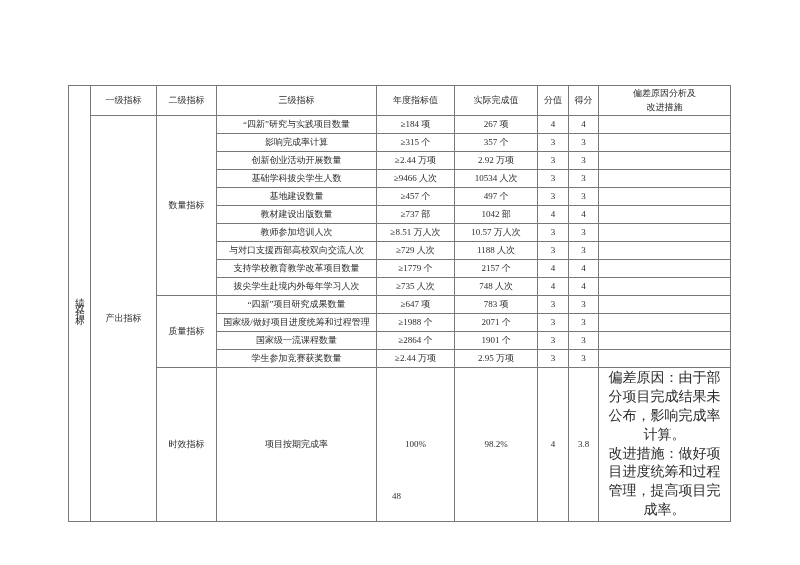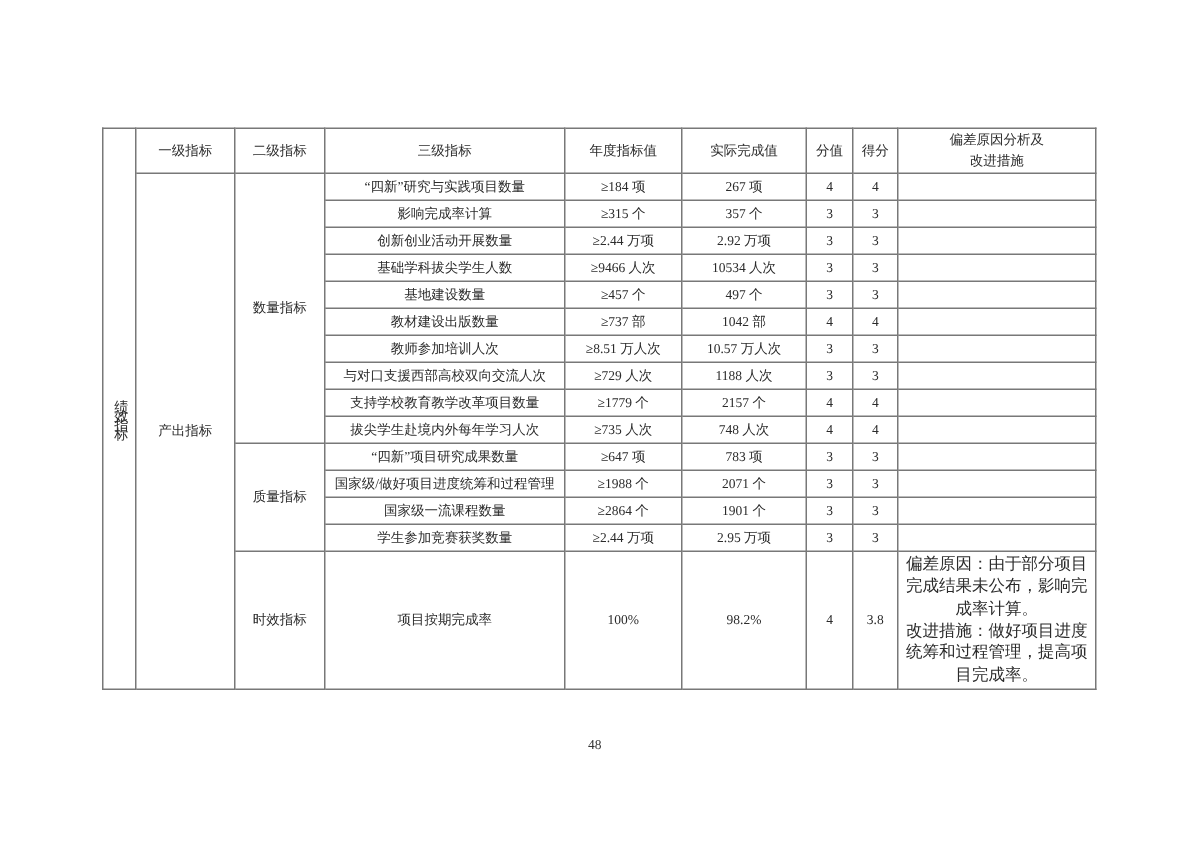--- a/index.html
+++ b/index.html
@@ -40,21 +40,21 @@
     font-size:9.5px;
   }
   td.name{
     text-align:left;
     padding-left:7px;
   }
   td.dev{padding:2px 6px;}
   td.dev-last{
     text-align:left;
     padding:4px 6px;
-    font-size:11px;
+    font-size:14px;
     line-height:1.75;
   }
   .hdr-two-line div{line-height:1.5;text-align:center;}
   .page-number{
     position:absolute;
     left:392px;top:491px;
     font-size:9px;
     color:#333333;
   }
 </style>

